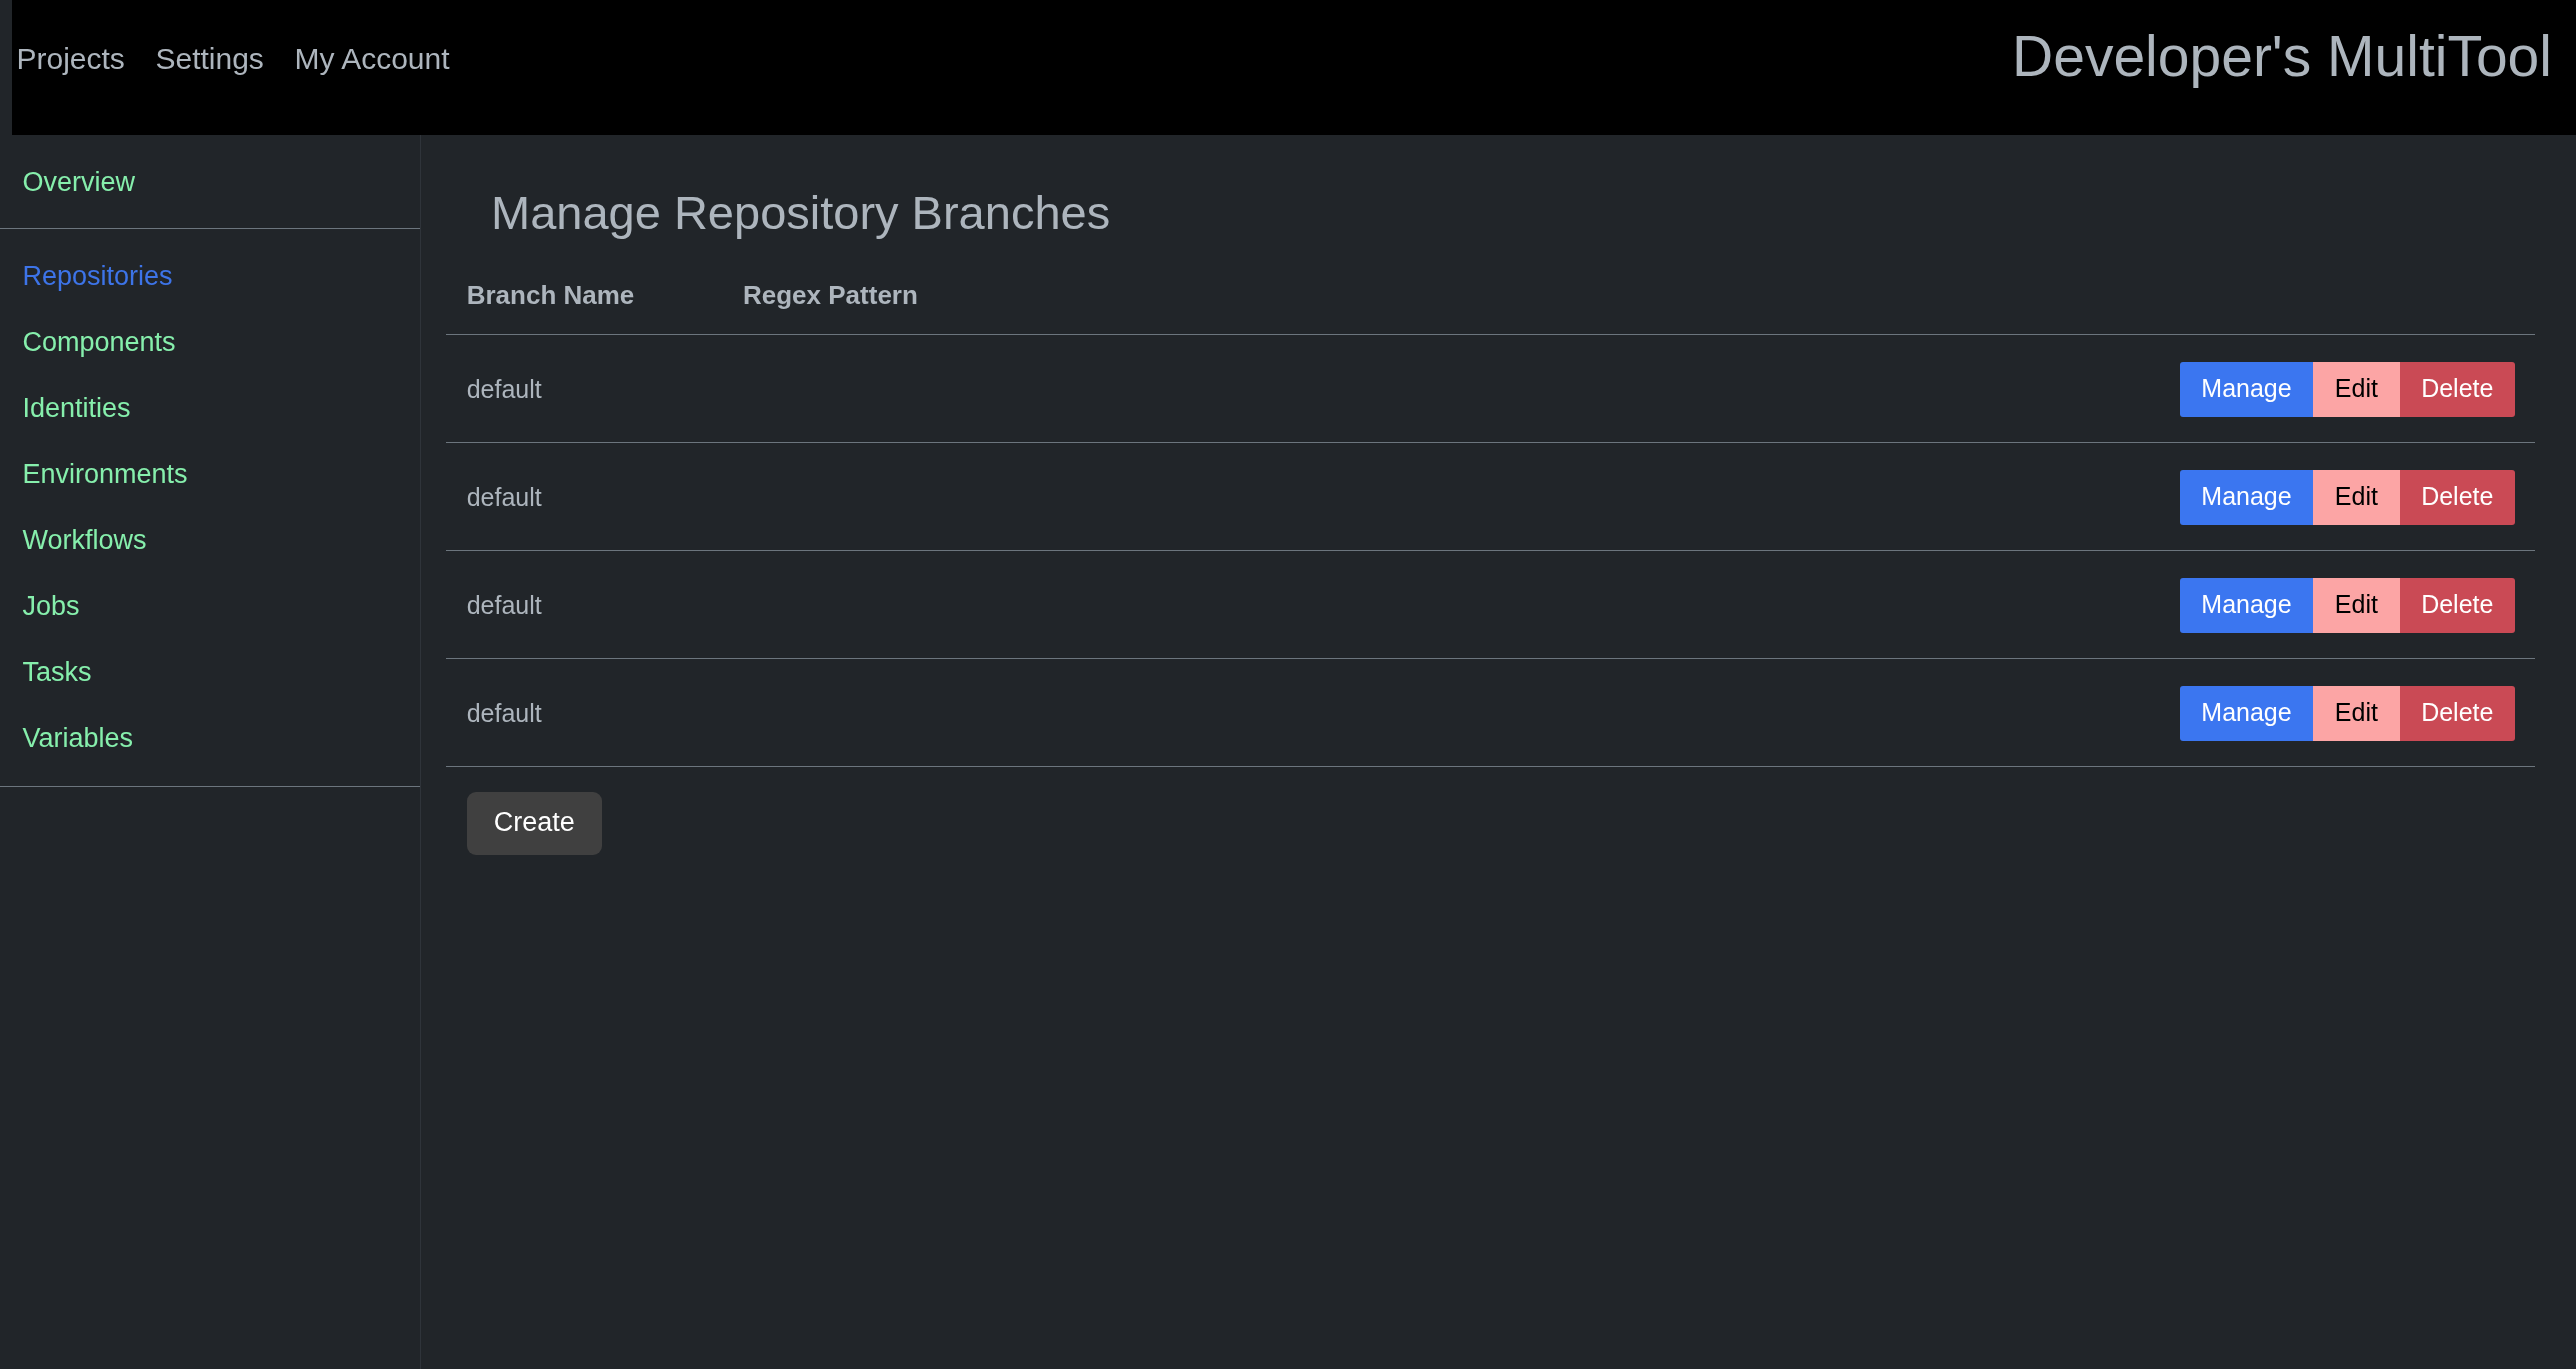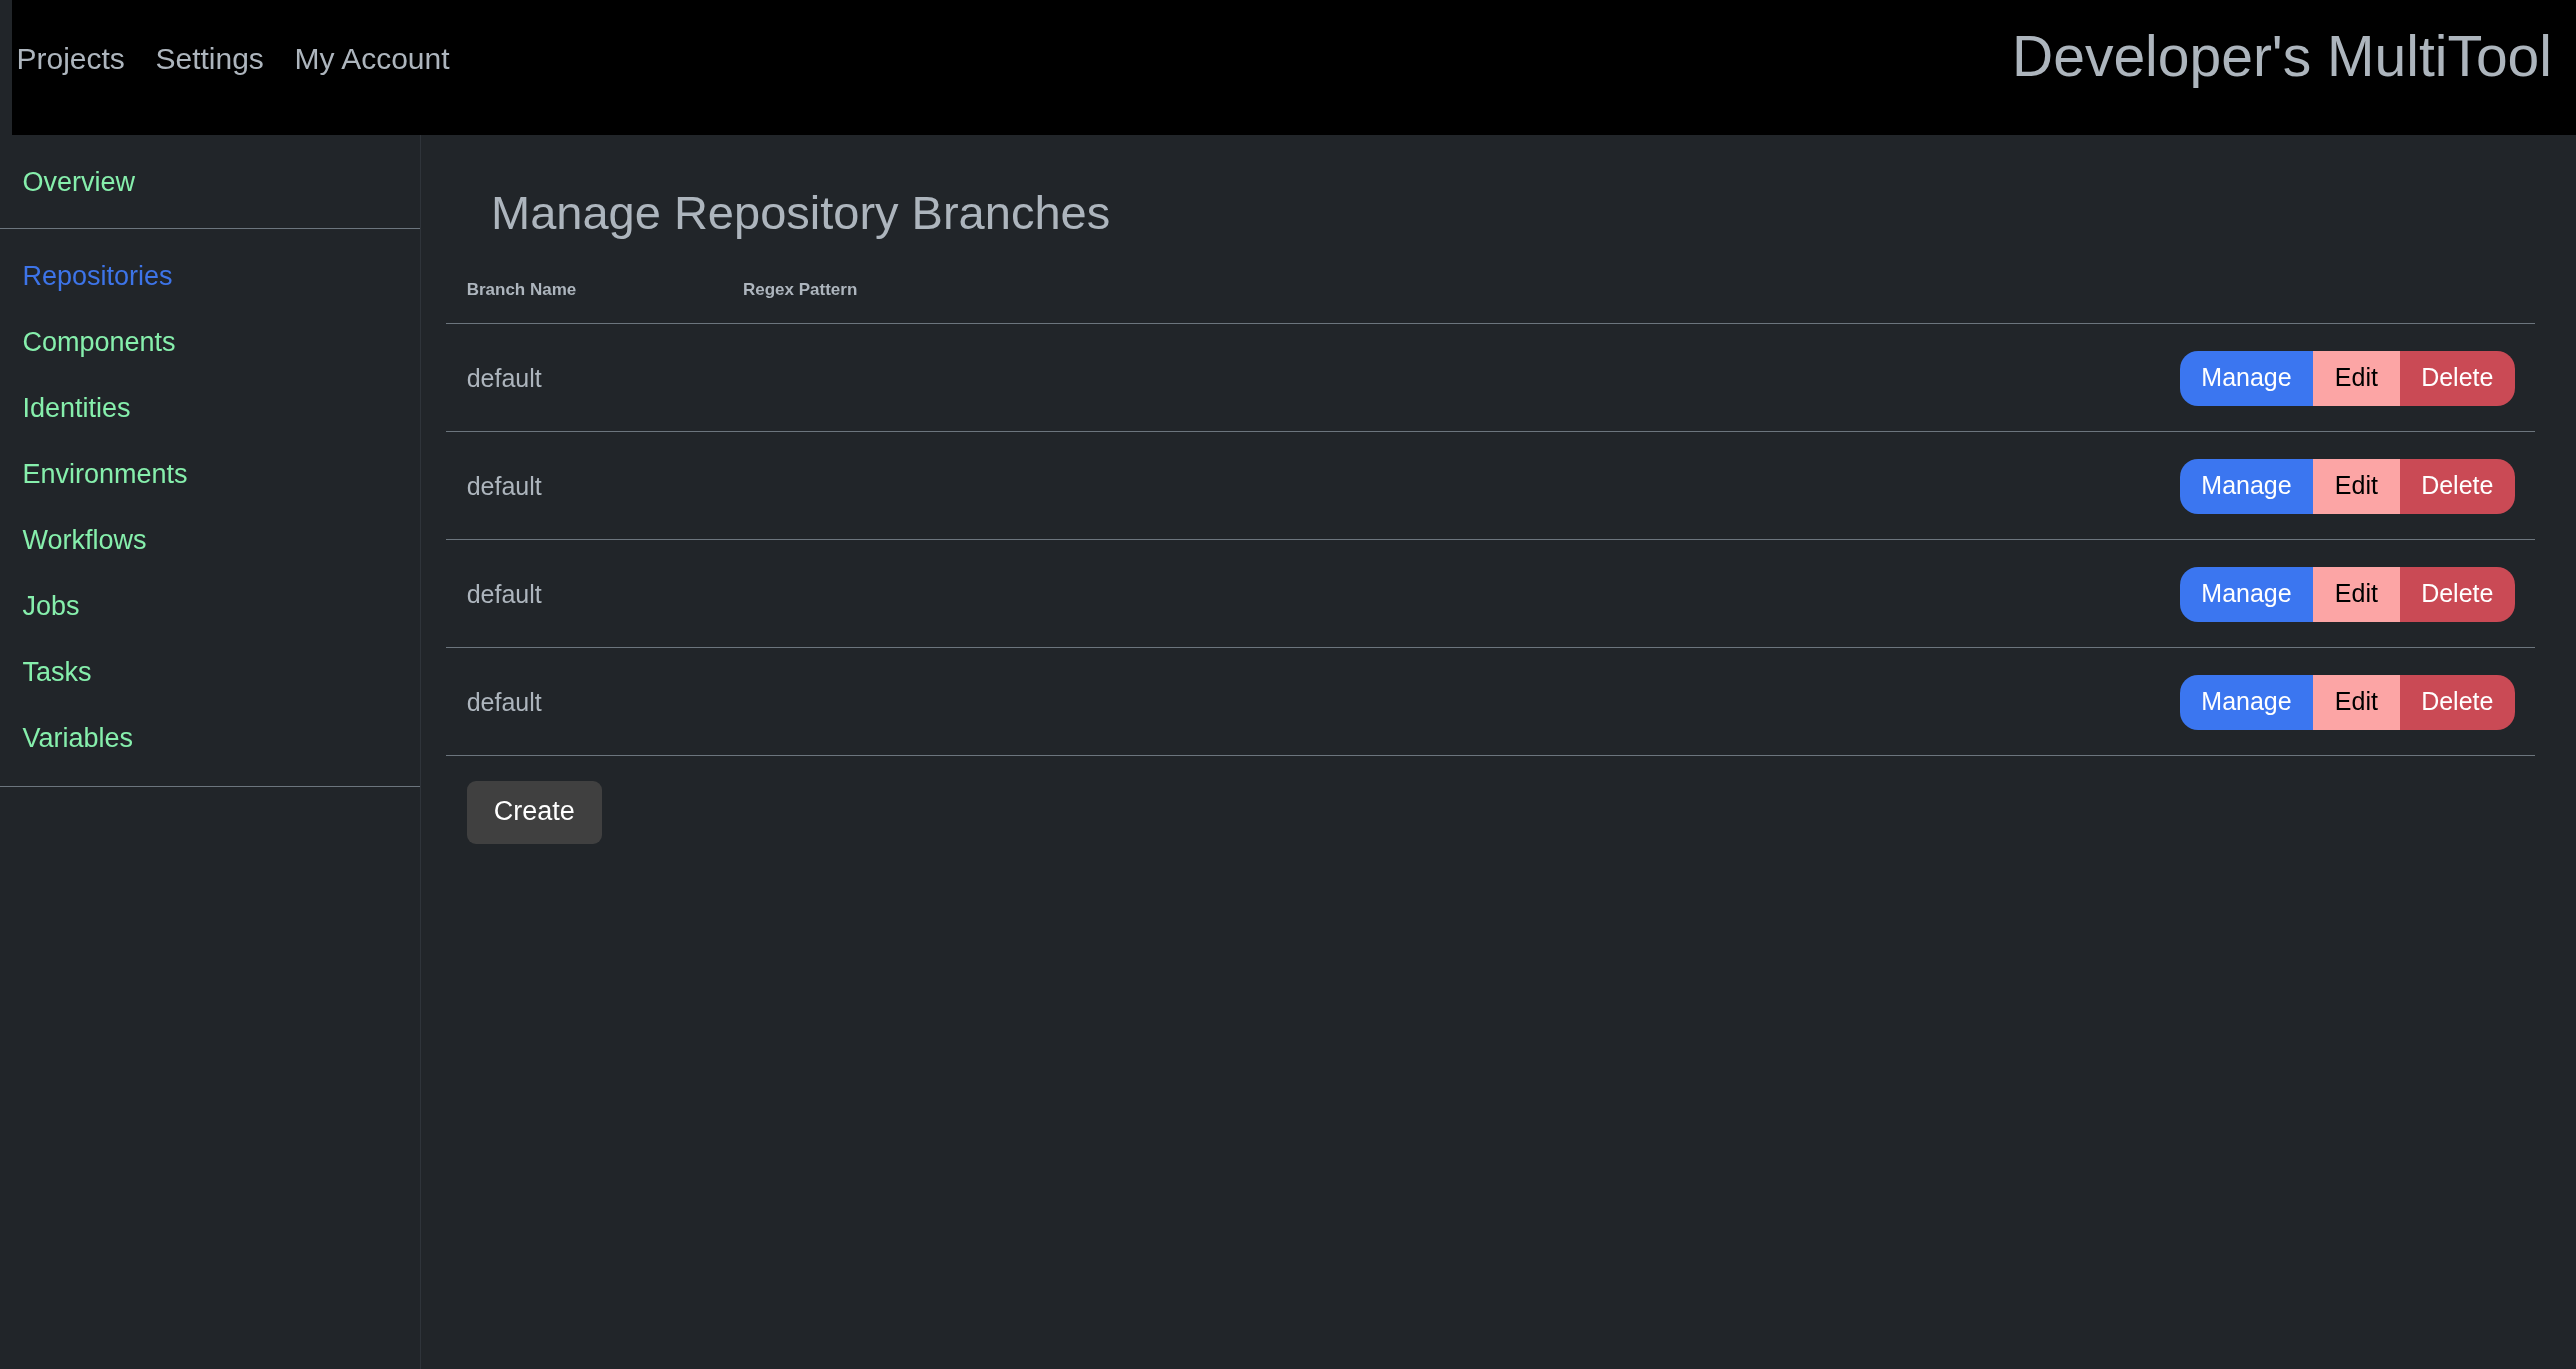--- a/index.html
+++ b/index.html
@@ -109,21 +109,21 @@
     margin: 44px 41px 0 25px;
   }
   table {
     width: 100%;
     border-collapse: collapse;
     table-layout: fixed;
   }
   th {
     text-align: left;
     color: #adb5bd;
-    font-size: 17px;
+    font-size: 26px;
     font-weight: bold;
     padding: 0 0 23.4px 0;
     white-space: nowrap;
   }
   th.col-branch { width: 297px; padding-left: 20.7px; }
   th.col-regex  { width: 449px; }
   th.col-actions { width: auto; }
 
   tbody tr { border-top: 0.9px solid #6c757d; }
   tbody tr:last-child { border-bottom: 0.9px solid #6c757d; }
@@ -135,21 +135,21 @@
     vertical-align: middle;
   }
   td.col-branch { padding-left: 20.7px; }
   td.col-actions { text-align: right; padding-right: 20px; }
 
   
   .btn-group {
     display: inline-flex;
     align-items: stretch;
     overflow: hidden;
-    border-radius: 18px;
+    border-radius: 3px;
     vertical-align: middle;
   }
   .btn {
     border: none;
     font-family: "Liberation Sans", sans-serif;
     font-size: 25px;
     line-height: 1;
     padding: 14.4px 21.6px 16px 21.6px;
     cursor: pointer;
     white-space: nowrap;

